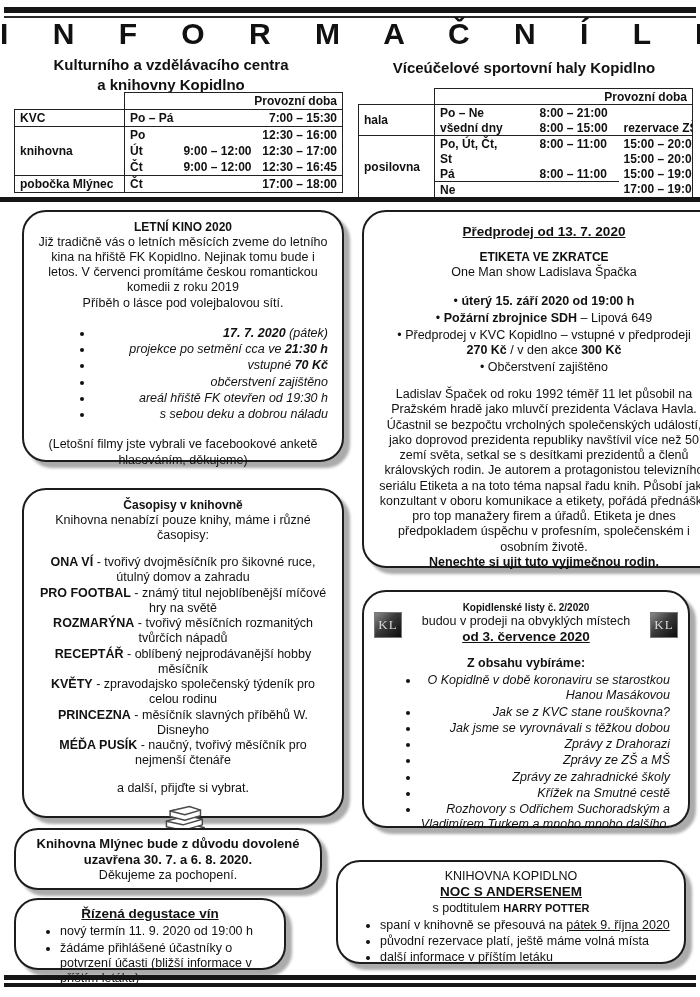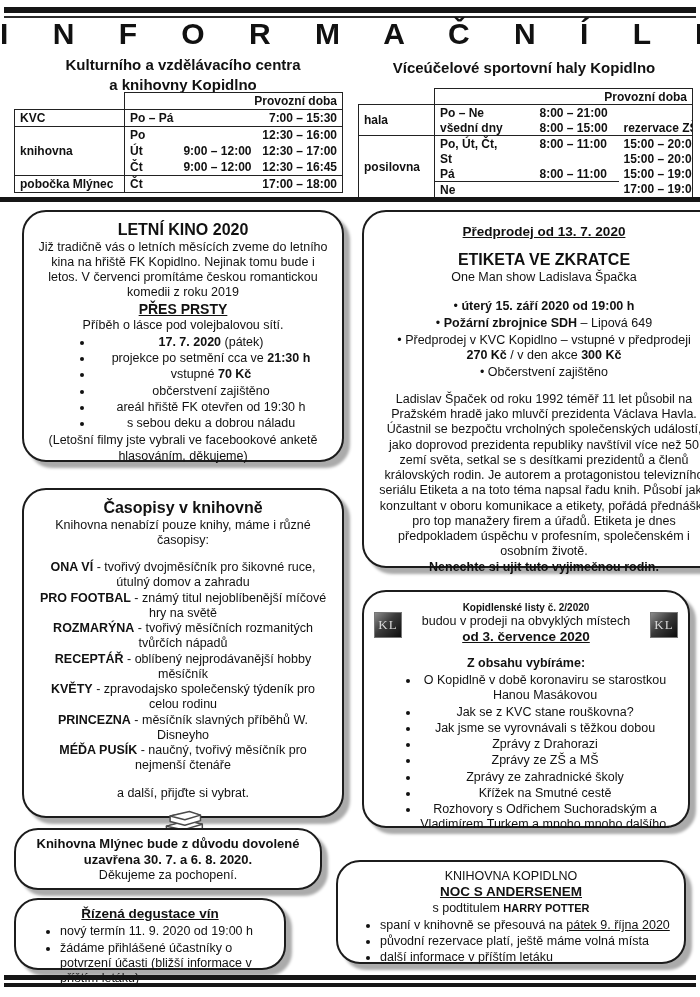--- a/index.html
+++ b/index.html
@@ -8,41 +8,41 @@
   
   .rule-top{position:absolute;left:4px;right:4px;top:7px;height:3px;
             border-top:6px solid #161616;border-bottom:2px solid #2b2b2b;}
   .rule-mid{position:absolute;left:0;right:0;top:197px;height:5px;background:#161616;}
   .rule-bottom{position:absolute;left:4px;right:4px;top:975px;height:3px;
                border-top:5px solid #161616;border-bottom:4px solid #161616;}
   
   .main-title{position:absolute;top:17px;left:0;right:0;text-align:center;
               font-size:30px;font-weight:bold;letter-spacing:9px;word-spacing:18px;white-space:nowrap;}
   .org{position:absolute;top:55px;font-size:15px;font-weight:bold;text-align:center;line-height:1.3;}
-  .org-left{left:18px;width:330px;}
+  .org-left{left:6px;width:330px;}
   .org-right{left:355px;width:338px;top:58px;}
   
   table.hours{position:absolute;border-collapse:collapse;font-size:12px;font-weight:bold;
               table-layout:fixed;}
   table.hours td{padding:0 5px;height:16px;white-space:nowrap;overflow:hidden;}
   #tbl-left{left:14px;top:92px;width:328px;}
   #tbl-right{left:358px;top:88px;width:334px;}
   #tbl-right td{height:15px;}
   .bt{border-top:1.5px solid #222;} .bb{border-bottom:1.5px solid #222;}
   .bl{border-left:1.5px solid #222;} .br{border-right:1.5px solid #222;}
   .tc{text-align:right;} .tr{text-align:right;}
   
   .box{position:absolute;box-sizing:border-box;background:#fff;border:2px solid #1c1c1c;
        border-radius:24px;box-shadow:6px 6px 3px #ababab;font-size:12.5px;line-height:1.22;
        text-align:center;padding:8px 14px;}
-  .box-title{font-size:16px;font-weight:bold;}
+  .box-title{font-size:12px;font-weight:bold;}
   .b{font-weight:bold;}
   .u{text-decoration:underline;}
   .bu{font-weight:bold;text-decoration:underline;}
-  ul.dots{margin:2px 0;padding-left:56px;text-align:center;}
+  ul.dots{margin:15px 0;padding-left:56px;text-align:right;font-style:italic;}
   ul.dots li{margin:1px 0;}
   ul.dots-sm{margin:2px 0;padding-left:34px;text-align:left;}
   ul.dots-sm li{margin:1px 0;}
   ul.cdots{list-style:none;margin:2px 12px;padding:0;}
   ul.cdots li{margin:1.5px 0;text-align:center;}
   ul.cdots li::before{content:"•  ";} .gap10{height:10px;} .gap12{height:12px;}
   #box-kino{left:22px;top:210px;width:322px;height:252px;}
   #box-etiketa{left:362px;top:210px;width:364px;height:358px;padding-top:12px;}
   #box-casopisy{left:22px;top:488px;width:322px;height:330px;}
   #box-listy{left:362px;top:590px;width:328px;height:238px;padding:10px 18px;}
@@ -155,21 +155,20 @@
       <td class="br bb">17:00 – 19:00</td>
     </tr>
   </tbody>
     </table>
 
   <div class="rule-mid"></div>
 
   <div class="box" id="box-kino">
     <div class="box-title">LETNÍ KINO 2020</div>
     <div>Již tradičně vás o letních měsících zveme do letního kina na hřiště FK Kopidlno. Nejinak tomu bude i letos. V červenci promítáme českou romantickou komedii z roku 2019</div>
-    <div class="bu" style="font-size:14px">PŘES PRSTY</div>
     <div>Příběh o lásce pod volejbalovou sítí.</div>
     <ul class="dots">
       <li><span class="b">17. 7. 2020</span><span> (pátek)</span></li>
       <li><span>projekce po setmění cca ve </span><span class="b">21:30 h</span></li>
       <li><span>vstupné </span><span class="b">70 Kč</span></li>
       <li><span>občerstvení zajištěno</span></li>
       <li><span>areál hřiště FK otevřen od 19:30 h</span></li>
       <li><span>s sebou deku a dobrou náladu</span></li>
     </ul>
     <div>(Letošní filmy jste vybrali ve facebookové anketě hlasováním, děkujeme)</div>

